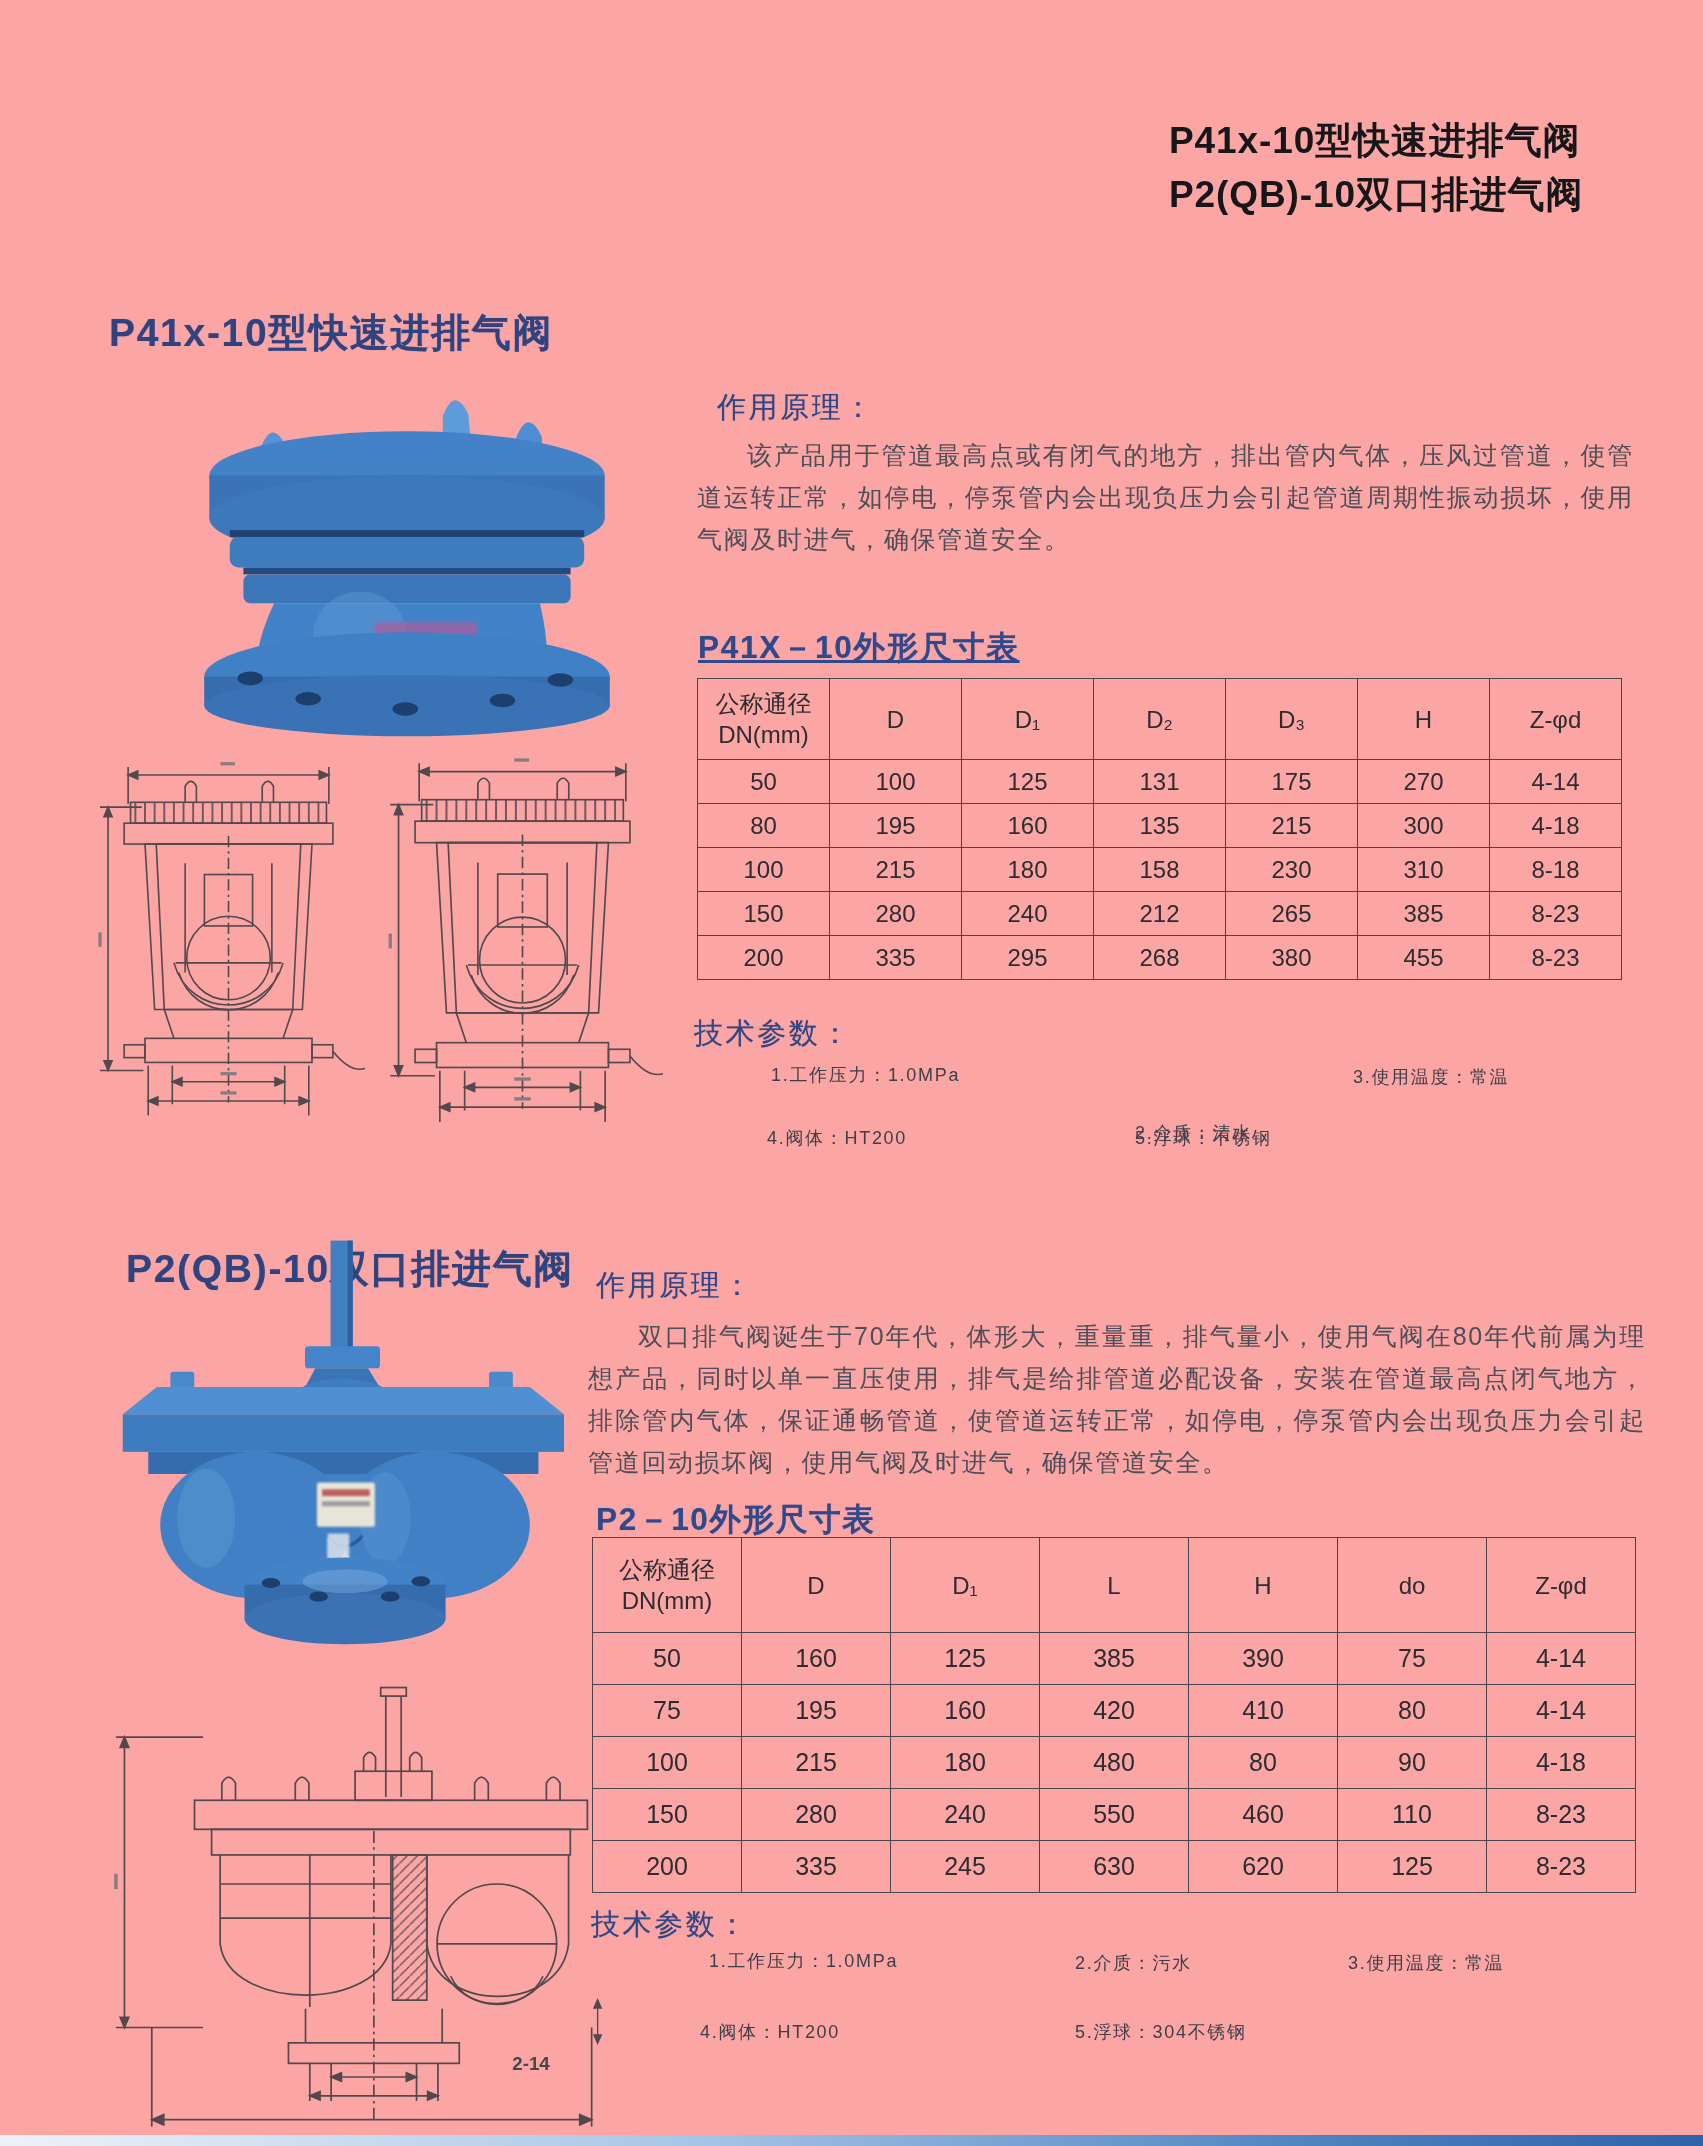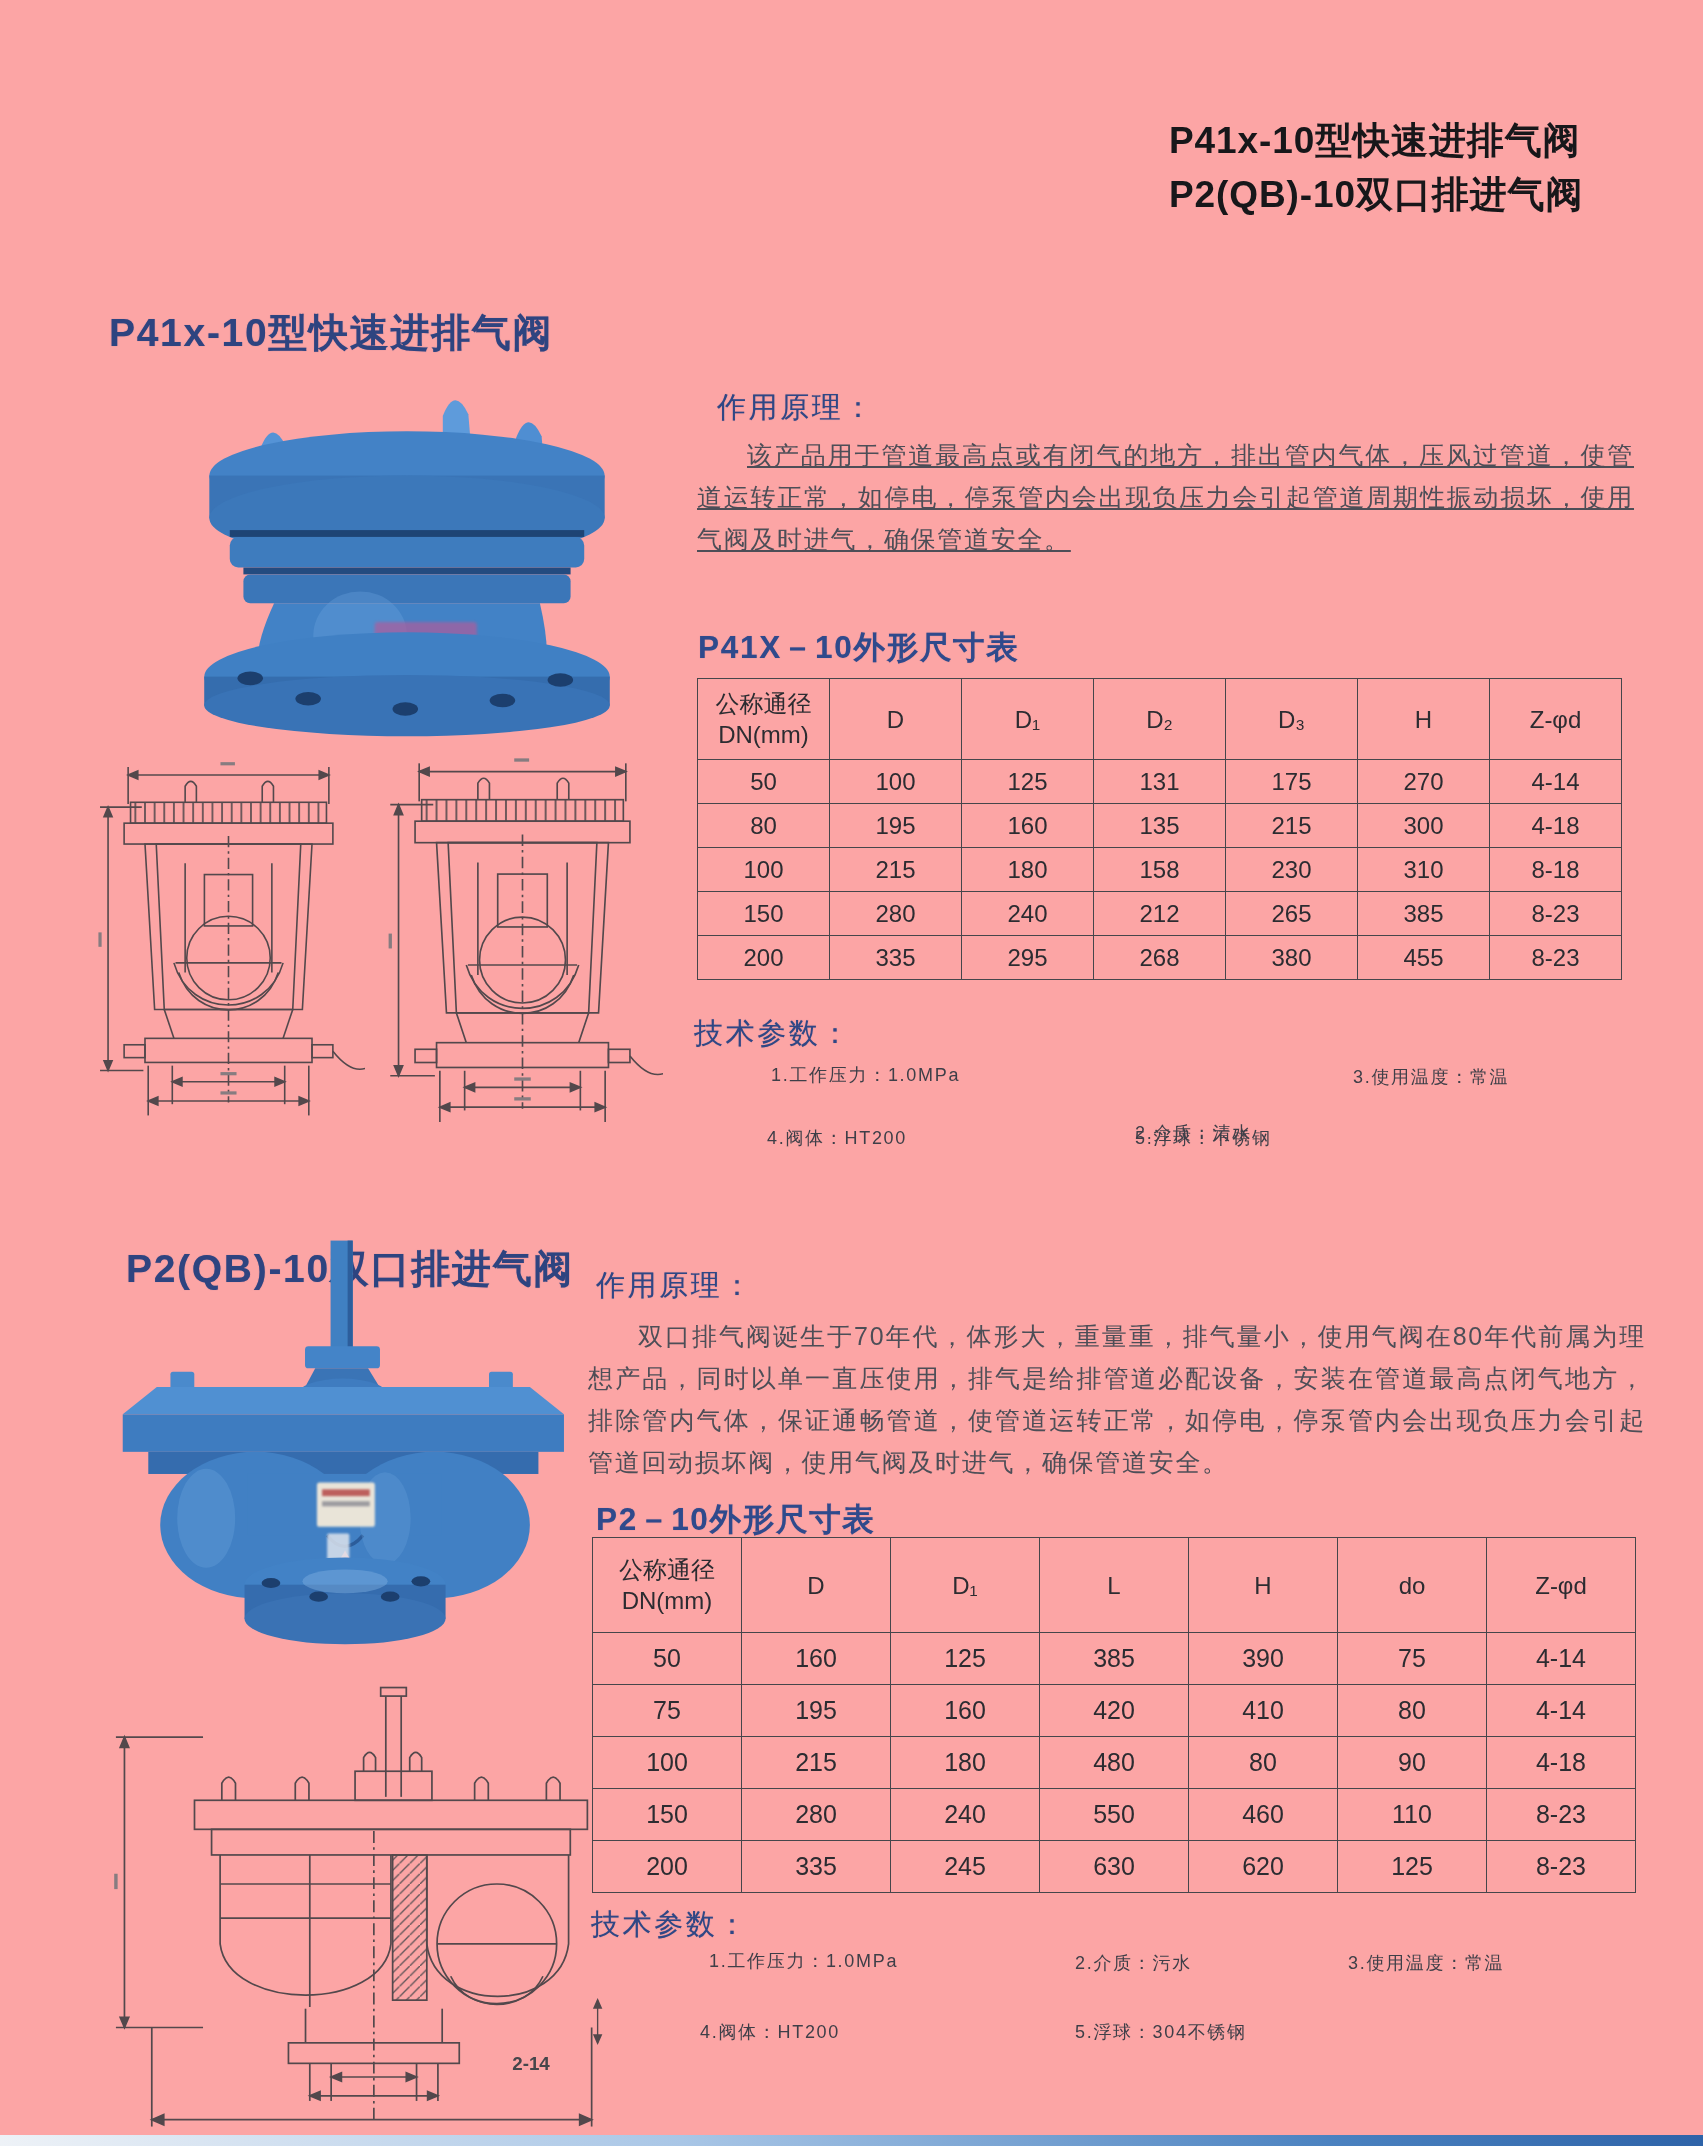--- a/index.html
+++ b/index.html
@@ -26,29 +26,29 @@
     letter-spacing:2.6px;filter:blur(0.3px);text-shadow:0 0 0.9px rgba(40,60,120,.4);
   }
   #ph1{left:717px;top:388px;}
   #ph2{left:596px;top:1266px;}
   #tp1{left:694px;top:1014px;}
   #tp2{left:591px;top:1905px;}
   .table-title{
     position:absolute;font-size:31.5px;font-weight:bold;color:#2f4a8c;
     letter-spacing:1.7px;filter:blur(0.3px);text-shadow:0 0 0.9px rgba(40,60,120,.4);
   }
-  #tt1{left:698px;top:627px;}
+  #tt1{left:698px;top:627px;text-decoration:underline;}
   #tt2{left:596px;top:1499px;}
   
   .principle{
     position:absolute;font-size:25px;line-height:42px;color:#4d4e57;
     text-align:justify;text-indent:2em;letter-spacing:1.7px;
     filter:blur(0.5px);margin:0;
   }
-  #ptext1{left:697px;top:434px;width:937px;text-decoration:underline;}
+  #ptext1{left:697px;top:434px;width:937px;}
   #ptext2{left:588px;top:1315px;width:1058px;}
   
   table.dims{
     position:absolute;border-collapse:collapse;table-layout:fixed;
     font-size:24px;color:#2c2c31;filter:blur(0.3px);
   }
   table.dims th,table.dims td{
     border:1.7px solid #46464b;text-align:center;vertical-align:middle;
     font-weight:normal;padding:0;
   }

